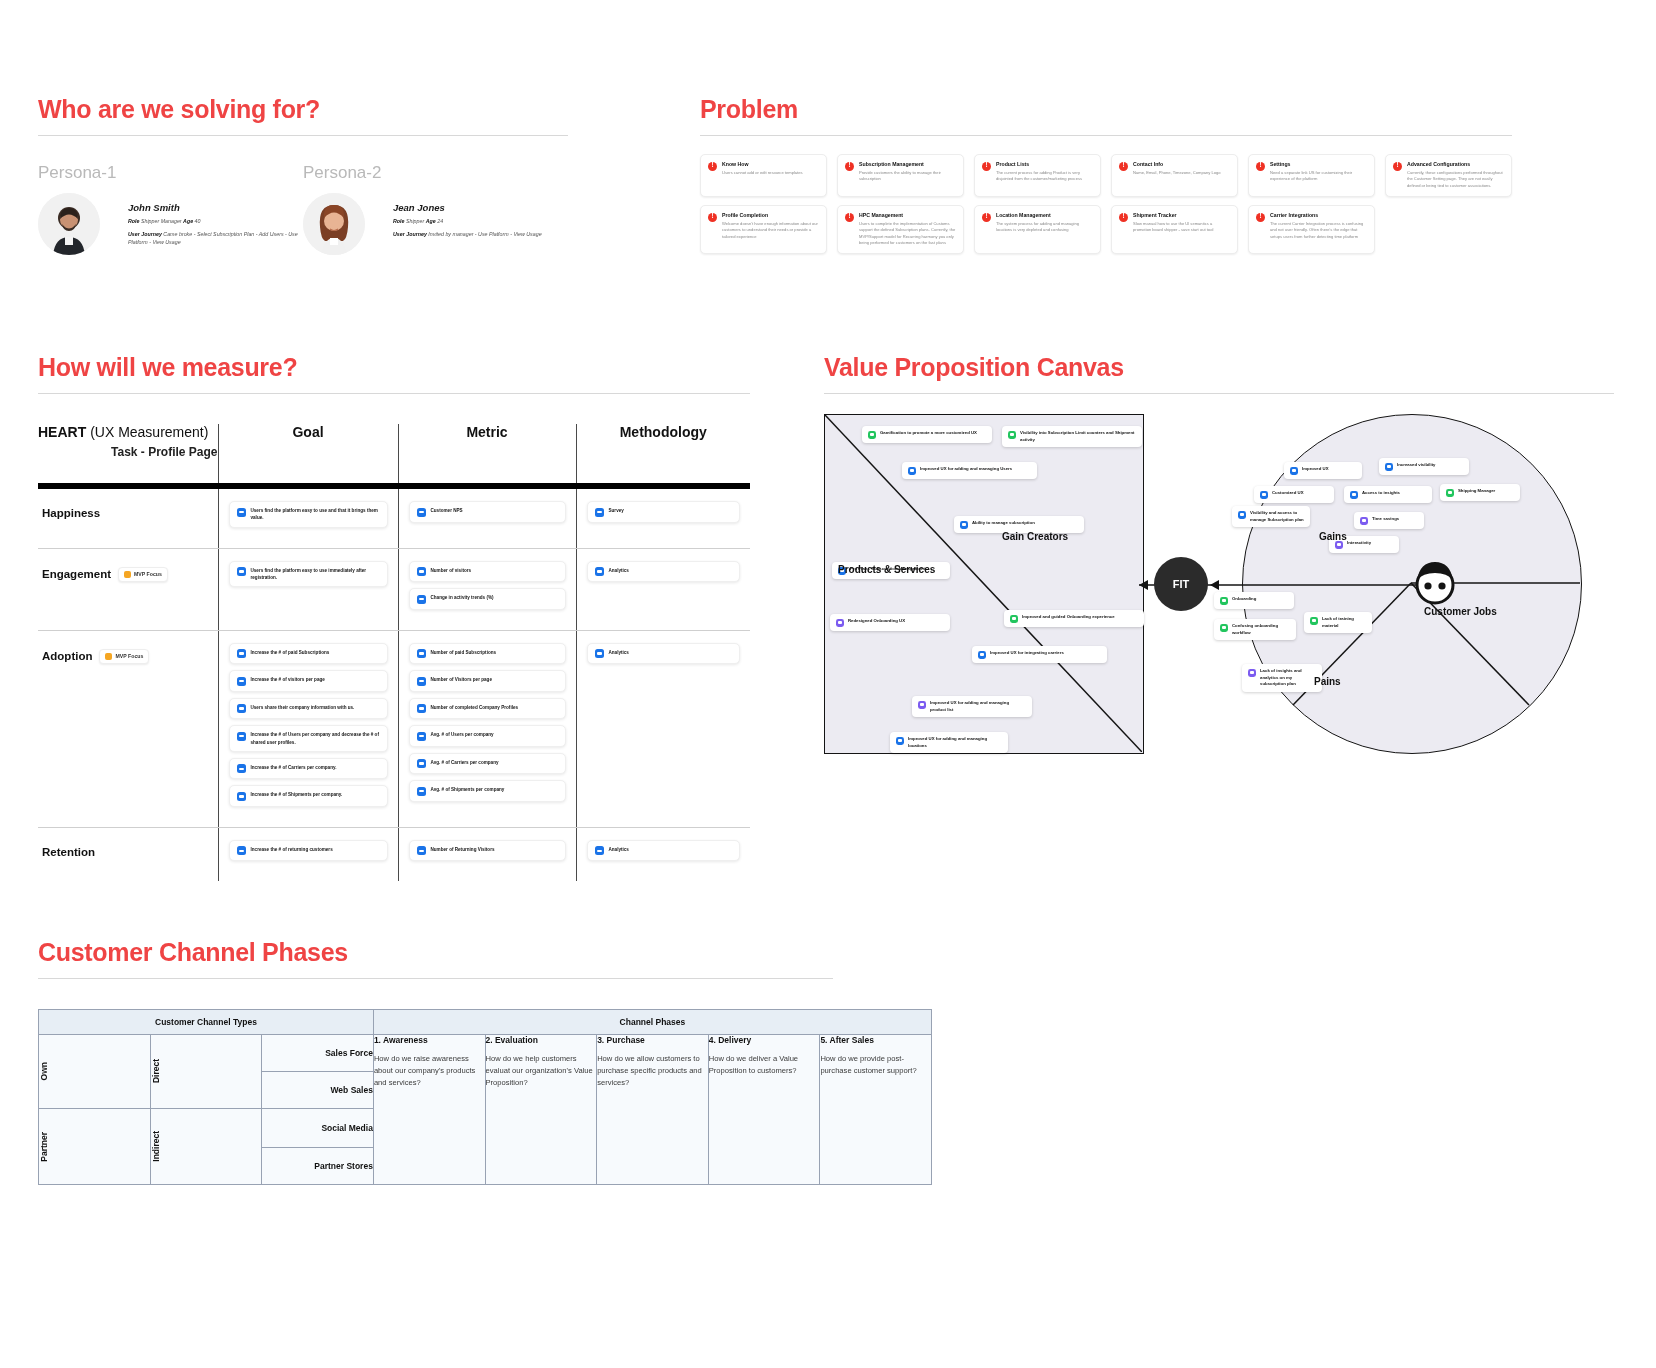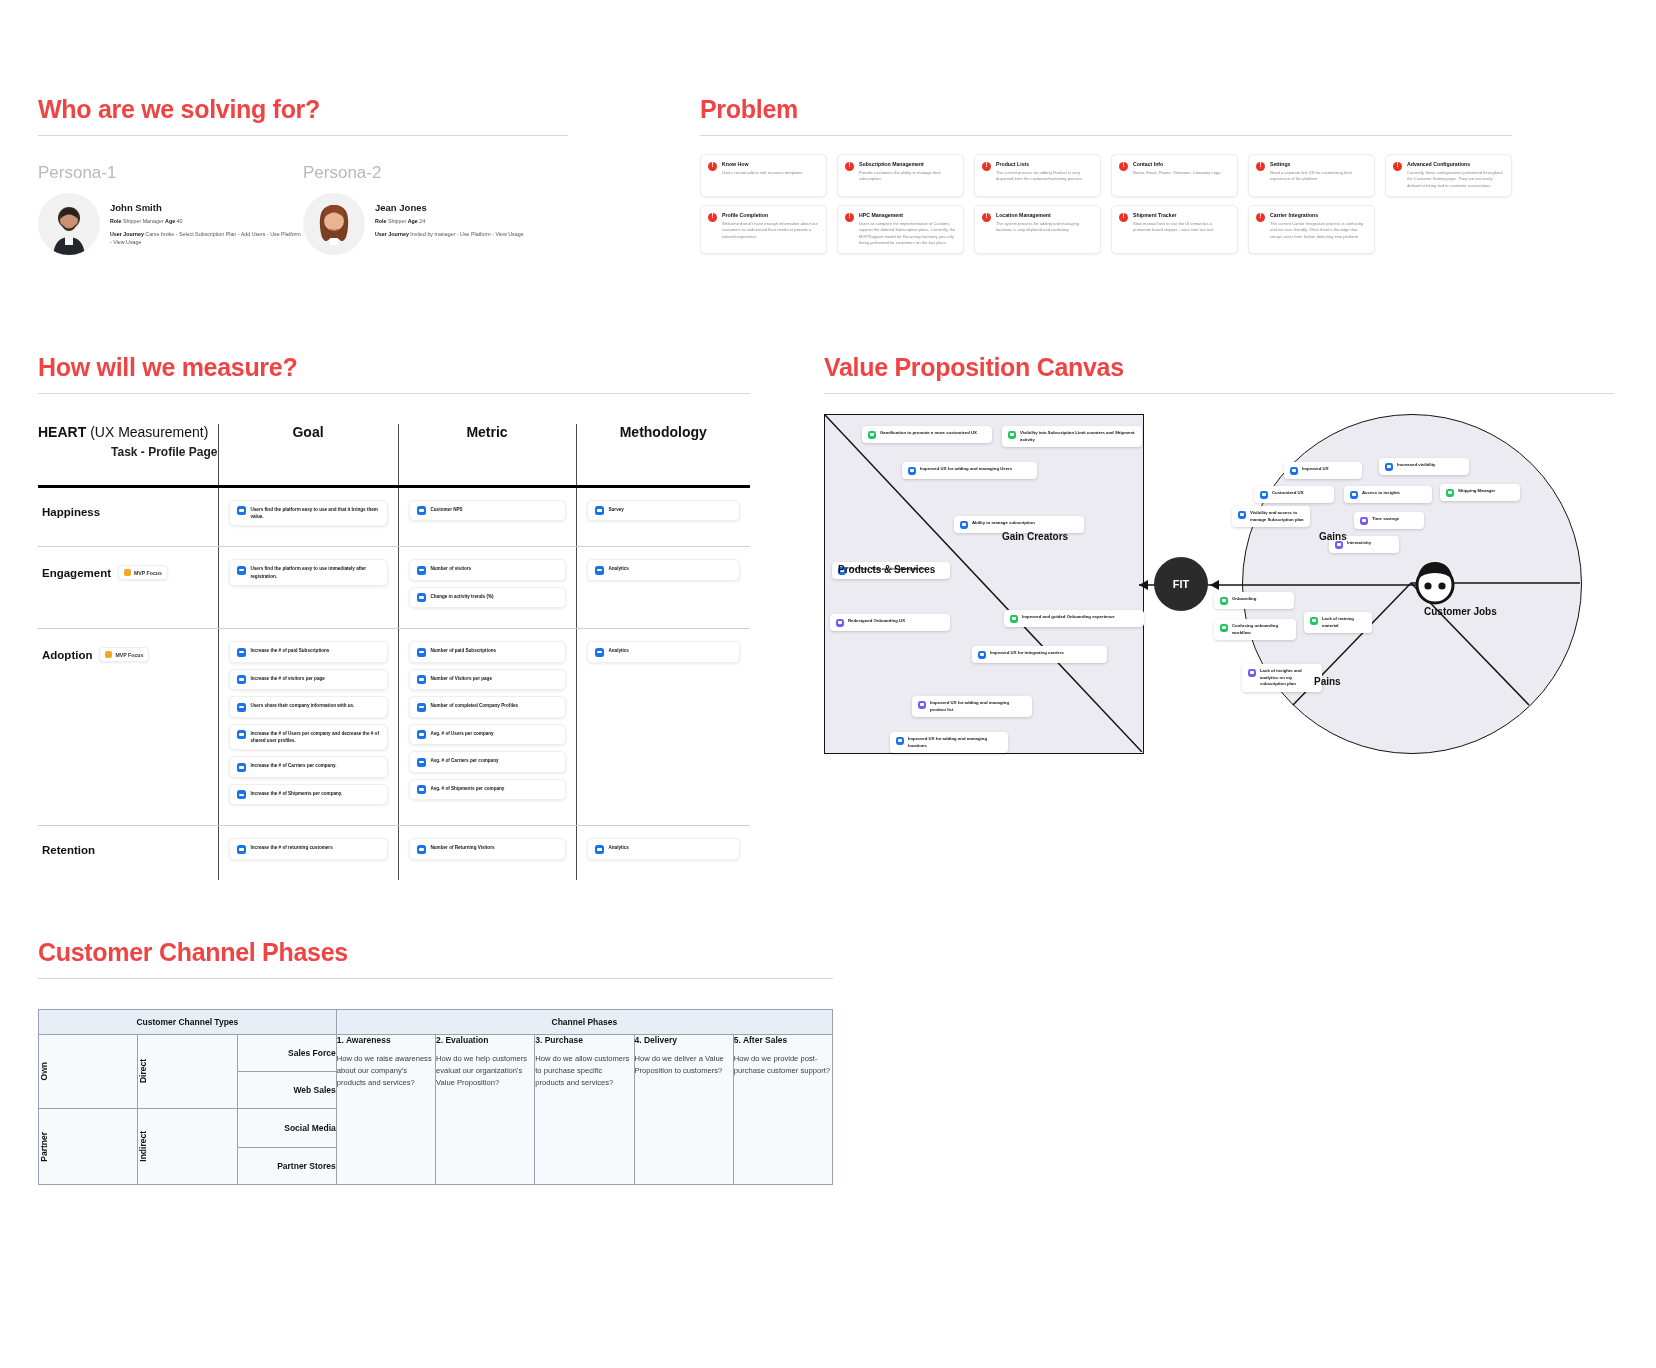--- a/index.html
+++ b/index.html
@@ -14,21 +14,21 @@
   .section-title {
     font-size: 25px; font-weight: bold; letter-spacing: -0.3px; color: #ef4444;
   }
   .title-rule { border-bottom: 1px solid #d8d8d8; margin-top: 11px; }
 
   
   #who { position: absolute; left: 38px; top: 95px; width: 530px; }
   .persona-row { display: flex; margin-top: 27px; }
   .persona { width: 268px; }
   .persona-label { font-size: 17px; color: #b9b9b9; font-weight: 400; }
-  .persona-body { display: flex; align-items: flex-start; margin-top: 10px; gap: 10px; }
+  .persona-body { display: flex; align-items: flex-start; margin-top: 10px; gap: 28px; font-style: italic; }
   .avatar {
     width: 62px; height: 62px; border-radius: 50%;
     background: #f0f0f0; flex: none; overflow: hidden; position: relative;
   }
   .avatar svg { position: absolute; left: 0; top: 0; }
   .persona-info { padding-top: 9px; }
   .persona-name { font-size: 9.5px; font-weight: bold; color: #1a1a1a; }
   .persona-line { font-size: 5.3px; color: #555; margin-top: 5px; line-height: 1.5; }
   .persona-line b { color: #111; }
 
@@ -55,21 +55,21 @@
   .prob-t { font-size: 5.2px; font-weight: bold; color: #111; }
   .prob-d { font-size: 4.1px; color: #8a8a8a; margin-top: 3px; line-height: 1.55; }
 
   
   #measure { position: absolute; left: 38px; top: 353px; width: 712px; }
   .heart-wrap { margin-top: 30px; position: relative; }
   table.heart { border-collapse: collapse; width: 712px; table-layout: fixed; }
   table.heart td { vertical-align: top; padding: 0; }
   .hcol1 { width: 180px; } .hcol2 { width: 180px; }
   .hcol3 { width: 178px; } .hcol4 { width: 174px; }
-  .hhead-cell { border-bottom: 3px solid #000000; height: 62px; }
+  .hhead-cell { border-bottom: 6px solid #000000; height: 62px; }
   .hhead-left { padding: 12px 10px 0 0; }
   .heart-main { font-size: 14px; font-weight: bold; }
   .heart-main span { font-weight: 400; }
   .heart-sub { font-size: 12px; font-weight: bold; margin-top: 5px; color: #222; text-align: right; }
   .hhead-col { text-align: center; font-size: 14px; font-weight: bold; padding-top: 24px; }
   .vline { border-left: 1px solid #4a4a4a; }
   .rowline td { border-bottom: 1px solid #cfcfcf; }
   .rowlabel {
     font-size: 11.5px; font-weight: bold; padding: 18px 0 0 4px;
     display: flex; align-items: center; gap: 7px;
@@ -119,21 +119,21 @@
     padding: 4px 6px; display: flex; gap: 4px; align-items: flex-start;
     z-index: 3;
   }
   .s-ico { width: 8px; height: 8px; border-radius: 2.4px; flex: none; margin-top: .5px; position: relative; }
   .s-ico::after { content:""; position:absolute; left:1.8px; top:2.9px; width:4.4px; height:2.2px; border-radius:1px; background:#fff; }
   .s-tx { font-size: 4.3px; font-weight: bold; color: #131313; line-height: 1.55; }
   .canvas-lbl { position: absolute; font-size: 10px; font-weight: bold; color: #111; z-index: 4; }
 
   
   #ccp { position: absolute; left: 38px; top: 938px; width: 795px; }
-  table.ccp { border-collapse: collapse; margin-top: 30px; table-layout: fixed; width: 795px; }
+  table.ccp { border-collapse: collapse; margin-top: 30px; table-layout: fixed; width: 894px; }
   table.ccp td { border: 1px solid #98a2b3; background: #f7fafd; padding: 0; }
   .ccp-head { background: #e7eef5 !important; text-align: center; font-size: 8.5px; font-weight: bold; height: 25px; }
   .ccp-type { text-align: right; font-size: 8.5px; font-weight: bold; height: 37px; }
   .vert { writing-mode: vertical-rl; transform: rotate(180deg); font-size: 8.5px; font-weight: bold; text-align: center; }
   .phase-cell { vertical-align: top; padding: 27px 9px 9px 9px; height: 150px; }
   .ph-t { font-size: 8.5px; font-weight: bold; color: #111; }
   .ph-d { font-size: 7.6px; color: #3a3a3a; line-height: 1.55; margin-top: 8px; }
 </style>
 </head>
 <body>

